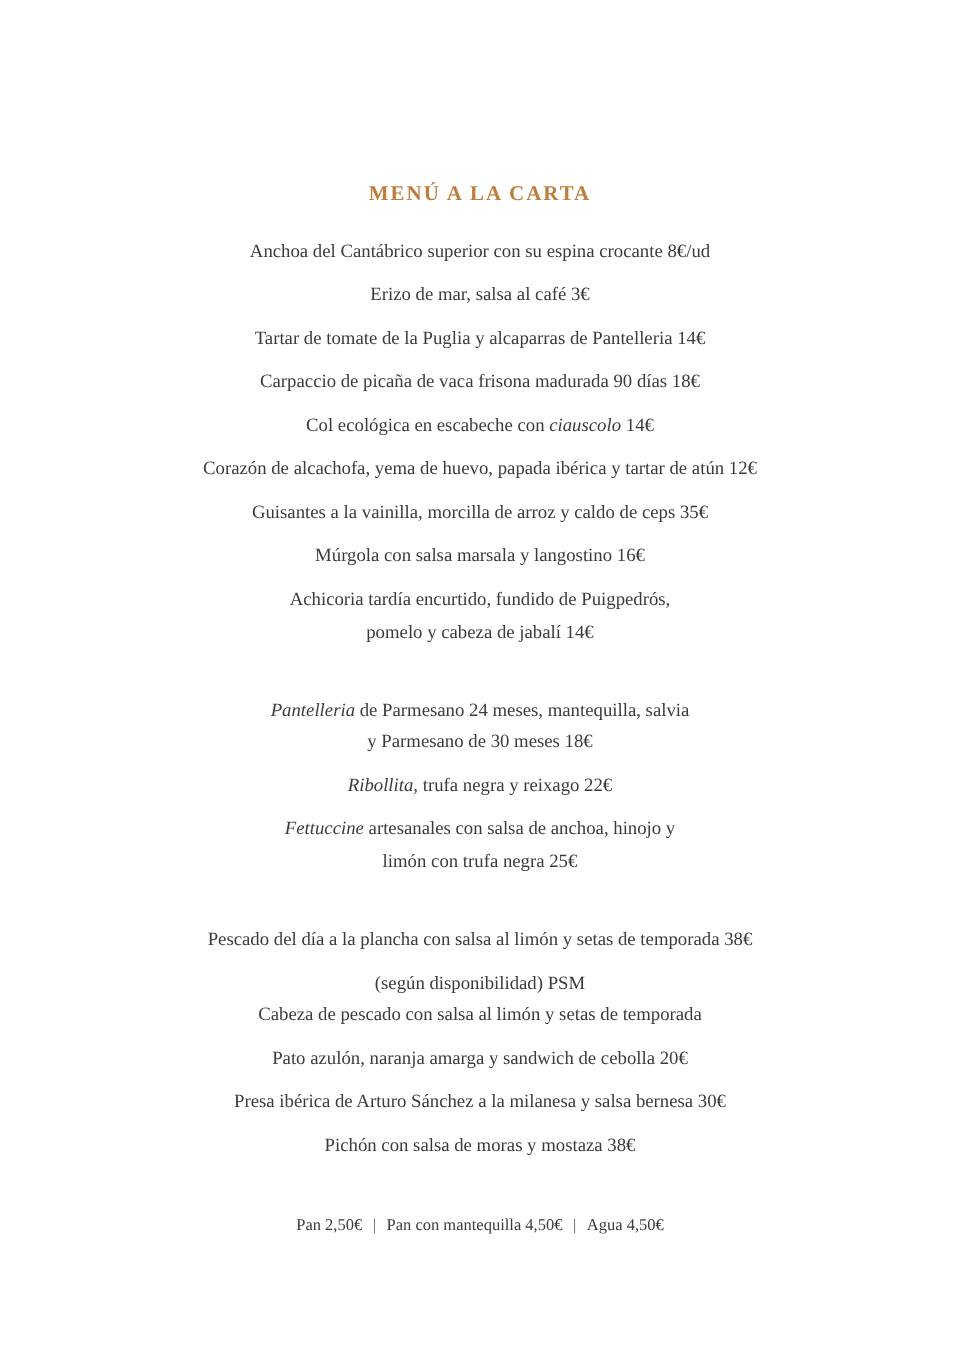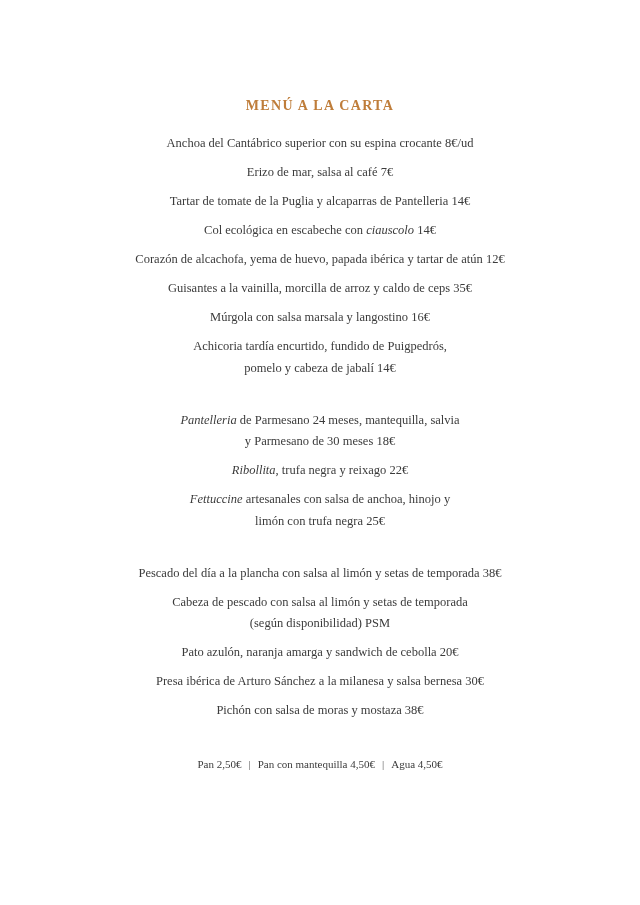--- a/index.html
+++ b/index.html
@@ -11,21 +11,21 @@
     width: 640px;
     height: 905px;
     overflow: hidden;
     font-family: "Liberation Serif", "DejaVu Serif", serif;
     color: #3b3b3b;
   }
   .menu-page {
     width: 640px;
     height: 905px;
     box-sizing: border-box;
-    padding-top: 96px;
+    padding-top: 120px;
     text-align: center;
   }
   .menu-title {
     margin: 0 0 17px 0;
     font-size: 14px;
     line-height: 20px;
     font-weight: bold;
     letter-spacing: 1.3px;
     color: #bf7d3a;
   }
@@ -63,24 +63,27 @@
 
 <div class="menu-page">
   <h1 class="menu-title" style="color: rgb(191, 125, 58);">MENÚ A LA CARTA</h1>
 
   <div class="menu-sections">
       <div class="menu-section">
         <div class="menu-item">
           <div class="menu-line"><span>Anchoa del Cantábrico superior con su espina crocante 8€/ud</span></div>
         </div>
         <div class="menu-item">
-          <div class="menu-line"><span>Erizo de mar, salsa al café 7€</span></div>
+          <div class="menu-line"><span>Erizo de mar, salsa al café 3€</span></div>
         </div>
         <div class="menu-item">
           <div class="menu-line"><span>Tartar de tomate de la Puglia y alcaparras de Pantelleria 14€</span></div>
+        </div>
+        <div class="menu-item">
+          <div class="menu-line"><span>Carpaccio de picaña de vaca frisona madurada 90 días 18€</span></div>
         </div>
         <div class="menu-item">
           <div class="menu-line"><span>Col ecológica en escabeche con </span><em>ciauscolo</em><span> 14€</span></div>
         </div>
         <div class="menu-item">
           <div class="menu-line"><span>Corazón de alcachofa, yema de huevo, papada ibérica y tartar de atún 12€</span></div>
         </div>
         <div class="menu-item">
           <div class="menu-line"><span>Guisantes a la vainilla, morcilla de arroz y caldo de ceps 35€</span></div>
         </div>
@@ -103,22 +106,22 @@
         <div class="menu-item">
           <div class="menu-line"><em>Fettuccine</em><span> artesanales con salsa de anchoa, hinojo y</span></div>
           <div class="menu-line"><span>limón con trufa negra 25€</span></div>
         </div>
       </div>
       <div class="menu-section">
         <div class="menu-item">
           <div class="menu-line"><span>Pescado del día a la plancha con salsa al limón y setas de temporada 38€</span></div>
         </div>
         <div class="menu-item">
+          <div class="menu-line"><span>(según disponibilidad) PSM</span></div>
           <div class="menu-line"><span>Cabeza de pescado con salsa al limón y setas de temporada</span></div>
-          <div class="menu-line"><span>(según disponibilidad) PSM</span></div>
         </div>
         <div class="menu-item">
           <div class="menu-line"><span>Pato azulón, naranja amarga y sandwich de cebolla 20€</span></div>
         </div>
         <div class="menu-item">
           <div class="menu-line"><span>Presa ibérica de Arturo Sánchez a la milanesa y salsa bernesa 30€</span></div>
         </div>
         <div class="menu-item">
           <div class="menu-line"><span>Pichón con salsa de moras y mostaza 38€</span></div>
         </div>

